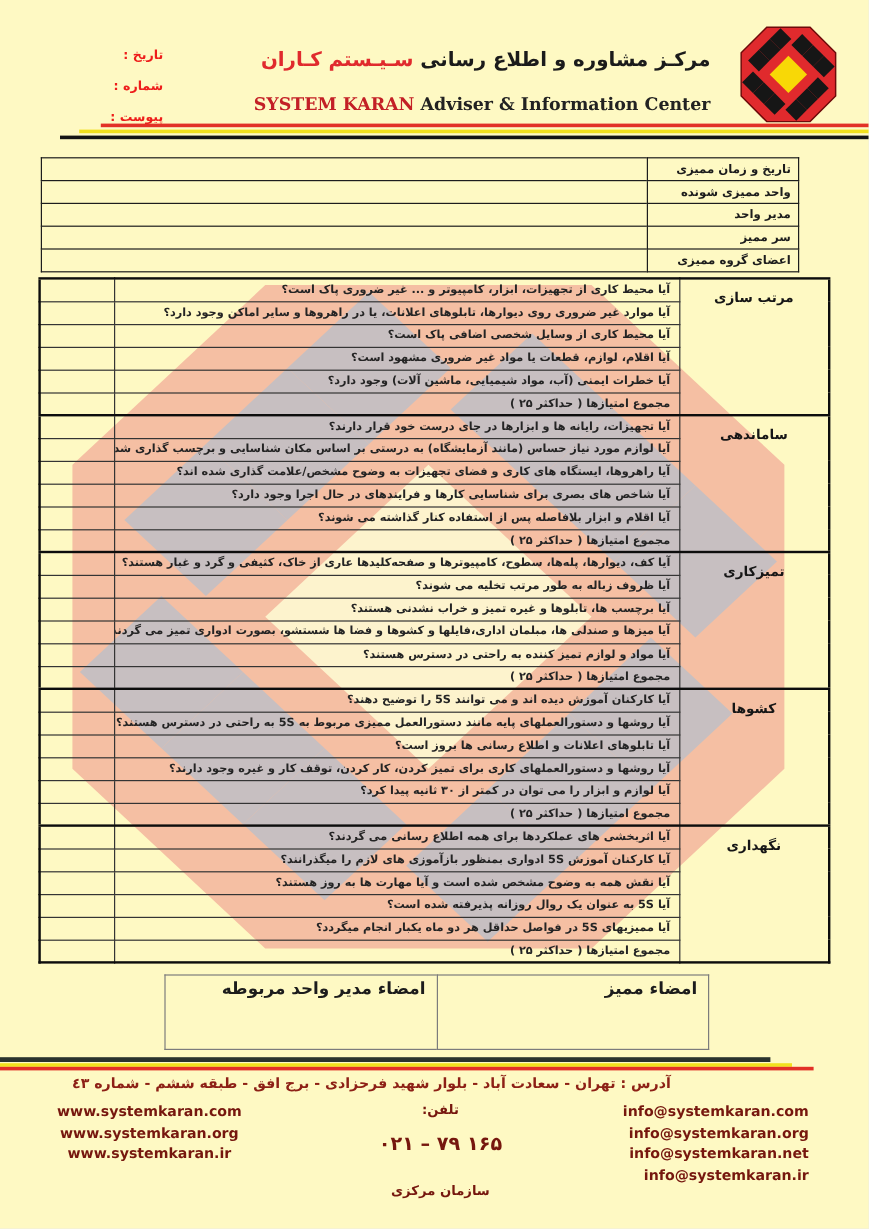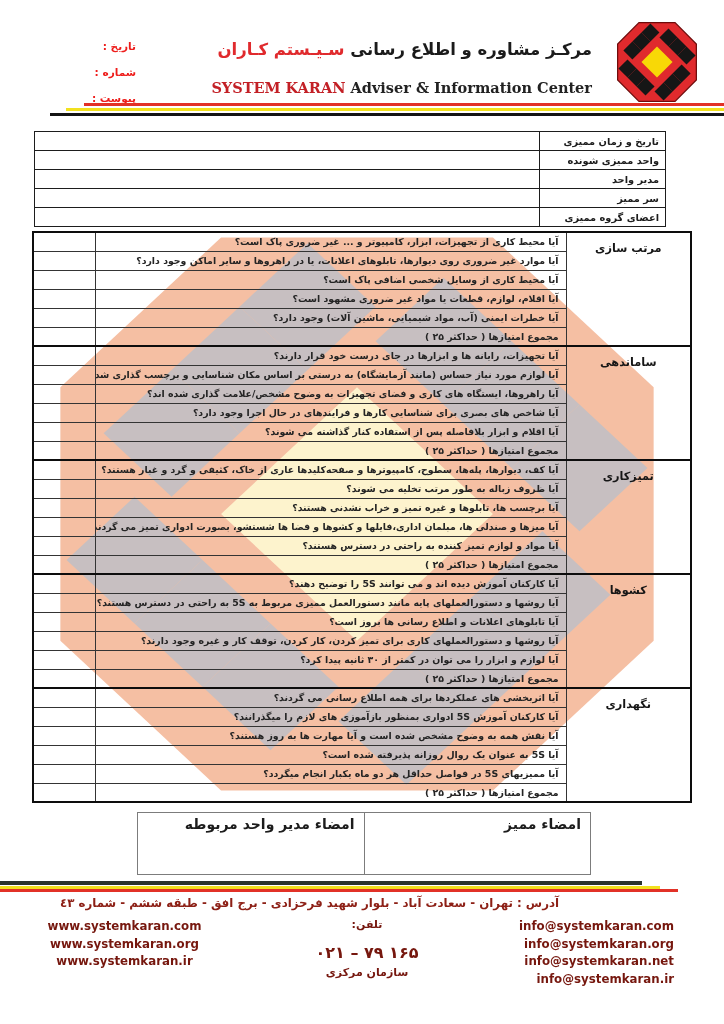--- a/index.html
+++ b/index.html
@@ -1,19 +1,19 @@
 <!DOCTYPE html>
 <html lang="fa"><head>
 <meta charset="utf-8">
 <style>
   * { margin:0; padding:0; box-sizing:border-box; }
   html,body { background:#e9e9e9; }
   .page {
     position:relative; width:724px; height:1024px; margin:0 auto;
-    background:#ffffff; overflow:hidden;
+    background:#fef9c3; overflow:hidden;
     font-family:"DejaVu Sans", sans-serif; color:#222;
   }
   
   .ref-labels { position:absolute; top:33px; left:84px; width:52px; text-align:right;
     direction:rtl; color:#ee1d1b; font-weight:bold; font-size:10.5px; line-height:26px; }
   .titles { position:absolute; top:40px; right:132px; width:500px; text-align:right; direction:rtl; }
   .fa-title { font-size:16.5px; font-weight:bold; color:#1b1b1b; letter-spacing:0; }
   .fa-title .red { color:#e02a2d; }
   .en-title { direction:ltr; text-align:right; margin-top:20px;
     font-family:"DejaVu Serif", serif; font-size:14.5px; font-weight:bold; color:#222; }
@@ -51,21 +51,21 @@
   .address { position:absolute; top:896px; left:60px; width:640px; text-align:left;
     direction:rtl; color:#8d2016; font-weight:bold; font-size:11.8px; z-index:1; }
   .foot-col { position:absolute; top:918px; z-index:1; color:#76170e; font-weight:bold;
     font-size:11.8px; line-height:17.5px; list-style:none; }
   .websites { left:22px;  width:205px; text-align:center; }
   .emails   { right:50px; width:200px; text-align:right; }
   .phone-block { position:absolute; top:918px; left:282px; width:170px; text-align:center;
     z-index:1; color:#76170e; font-weight:bold; }
   .phone-label { font-size:11px; direction:rtl; }
   .phone-number { direction:ltr; font-size:16px; margin-top:12px; letter-spacing:1px; }
-  .phone-org { font-size:11px; direction:rtl; margin-top:4px; }
+  .phone-org { font-size:11px; direction:rtl; margin-top:24px; }
 </style>
 </head>
 <body>
 
 <div class="page">
 
   <div class="ref-labels">
     <div>تاریخ :</div>
     <div>شماره :</div>
     <div>پیوست :</div>

